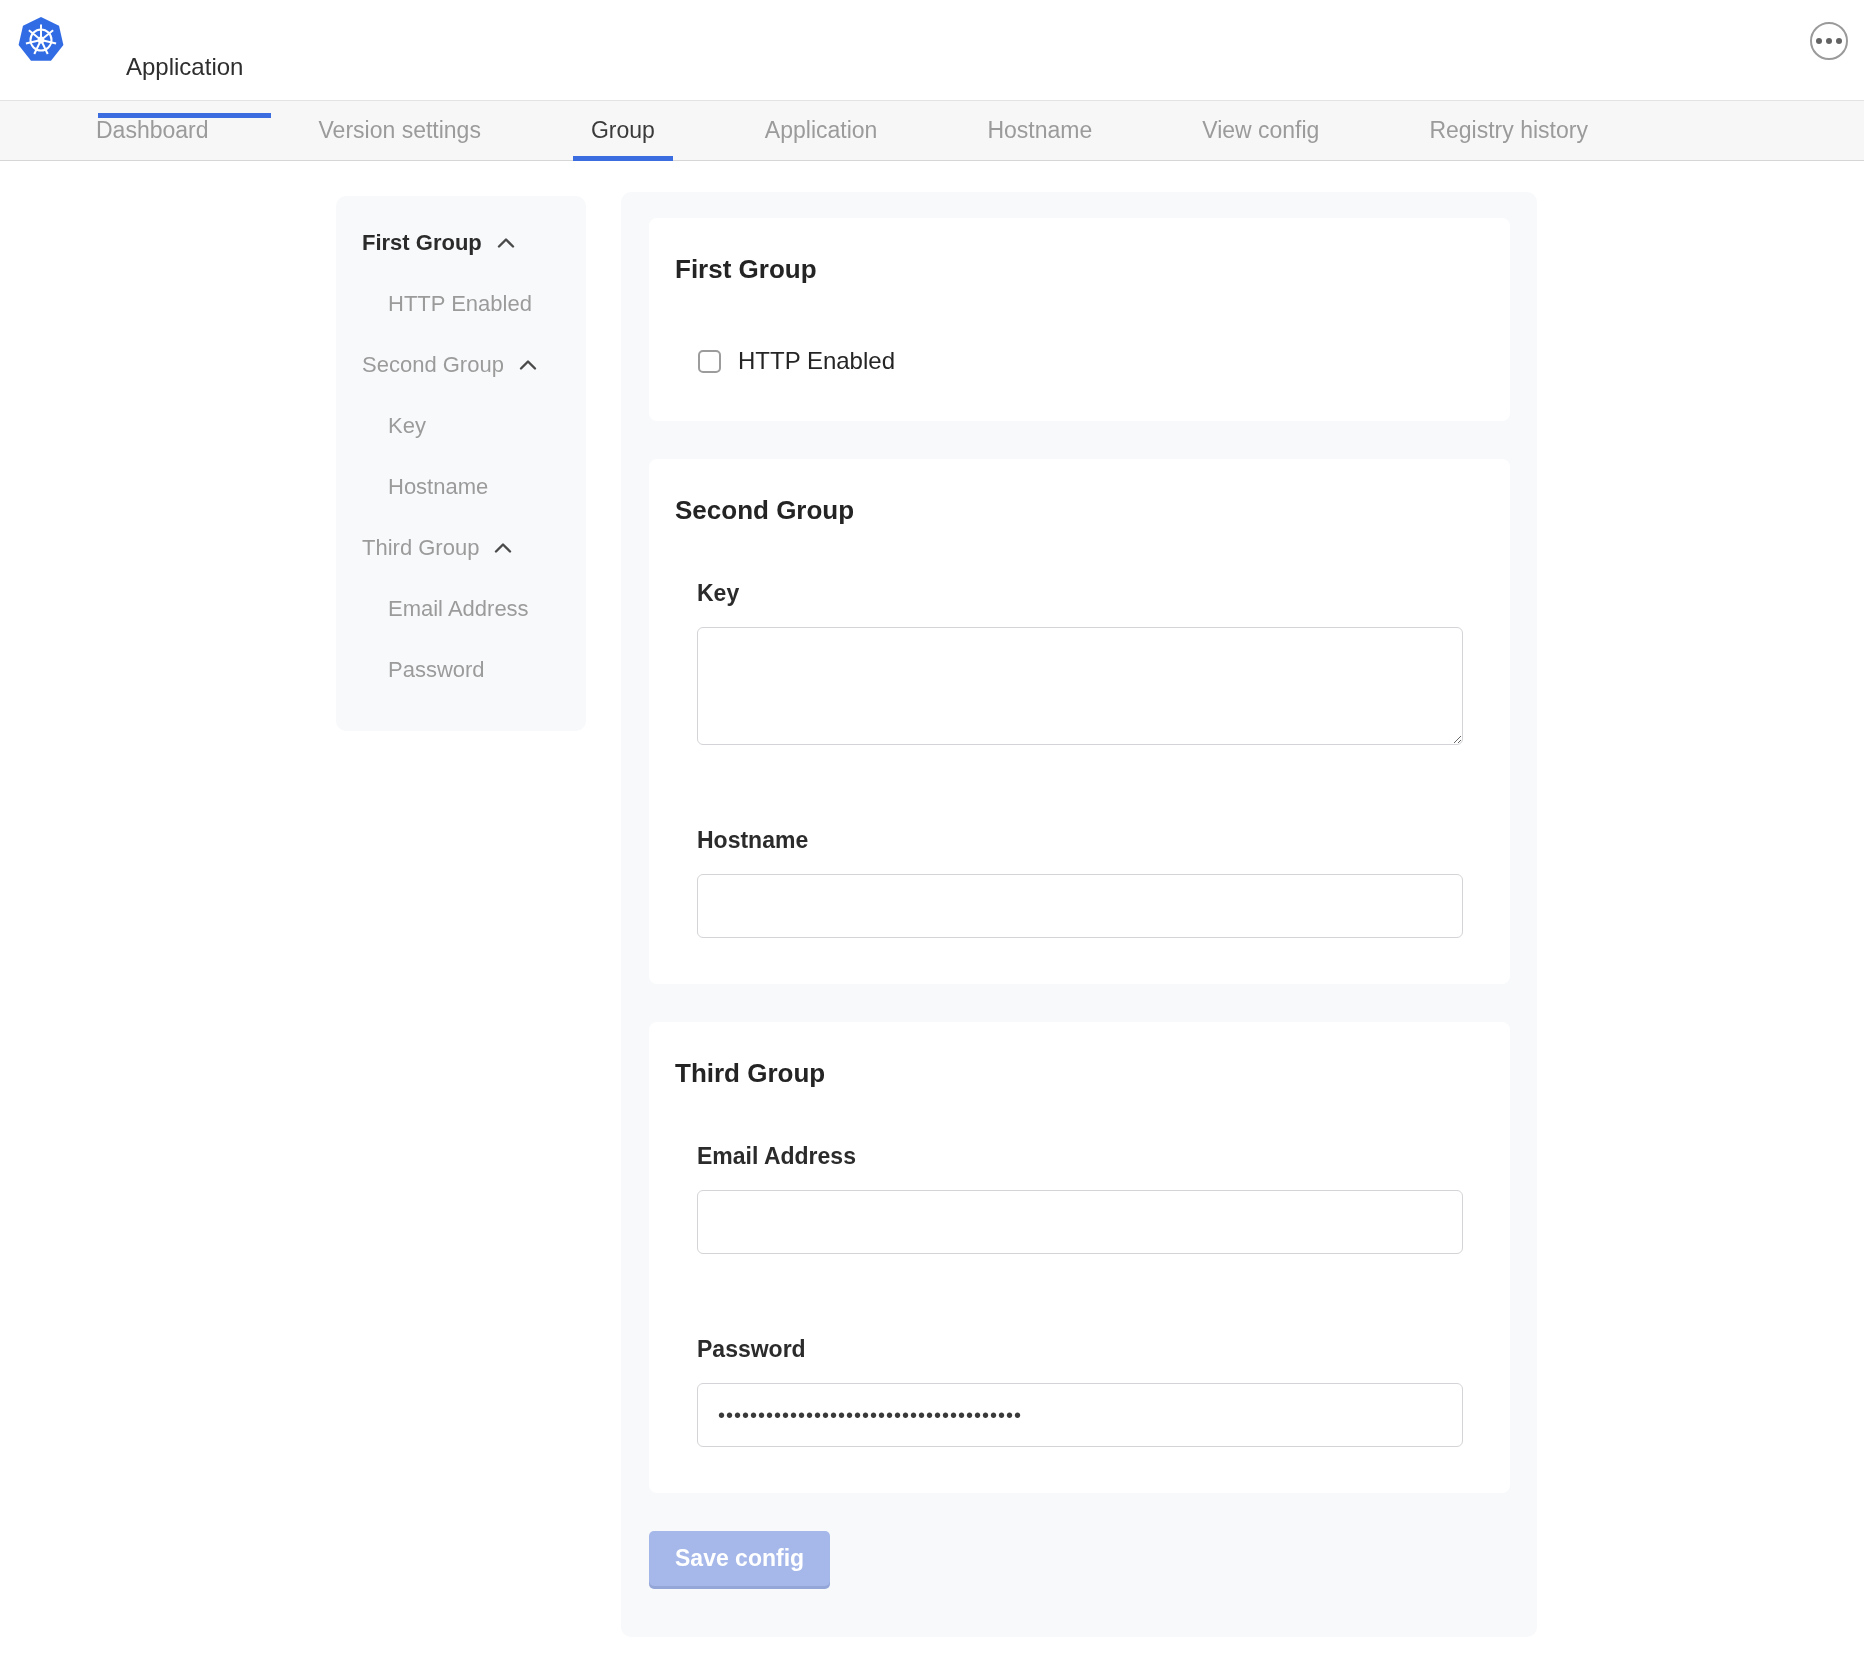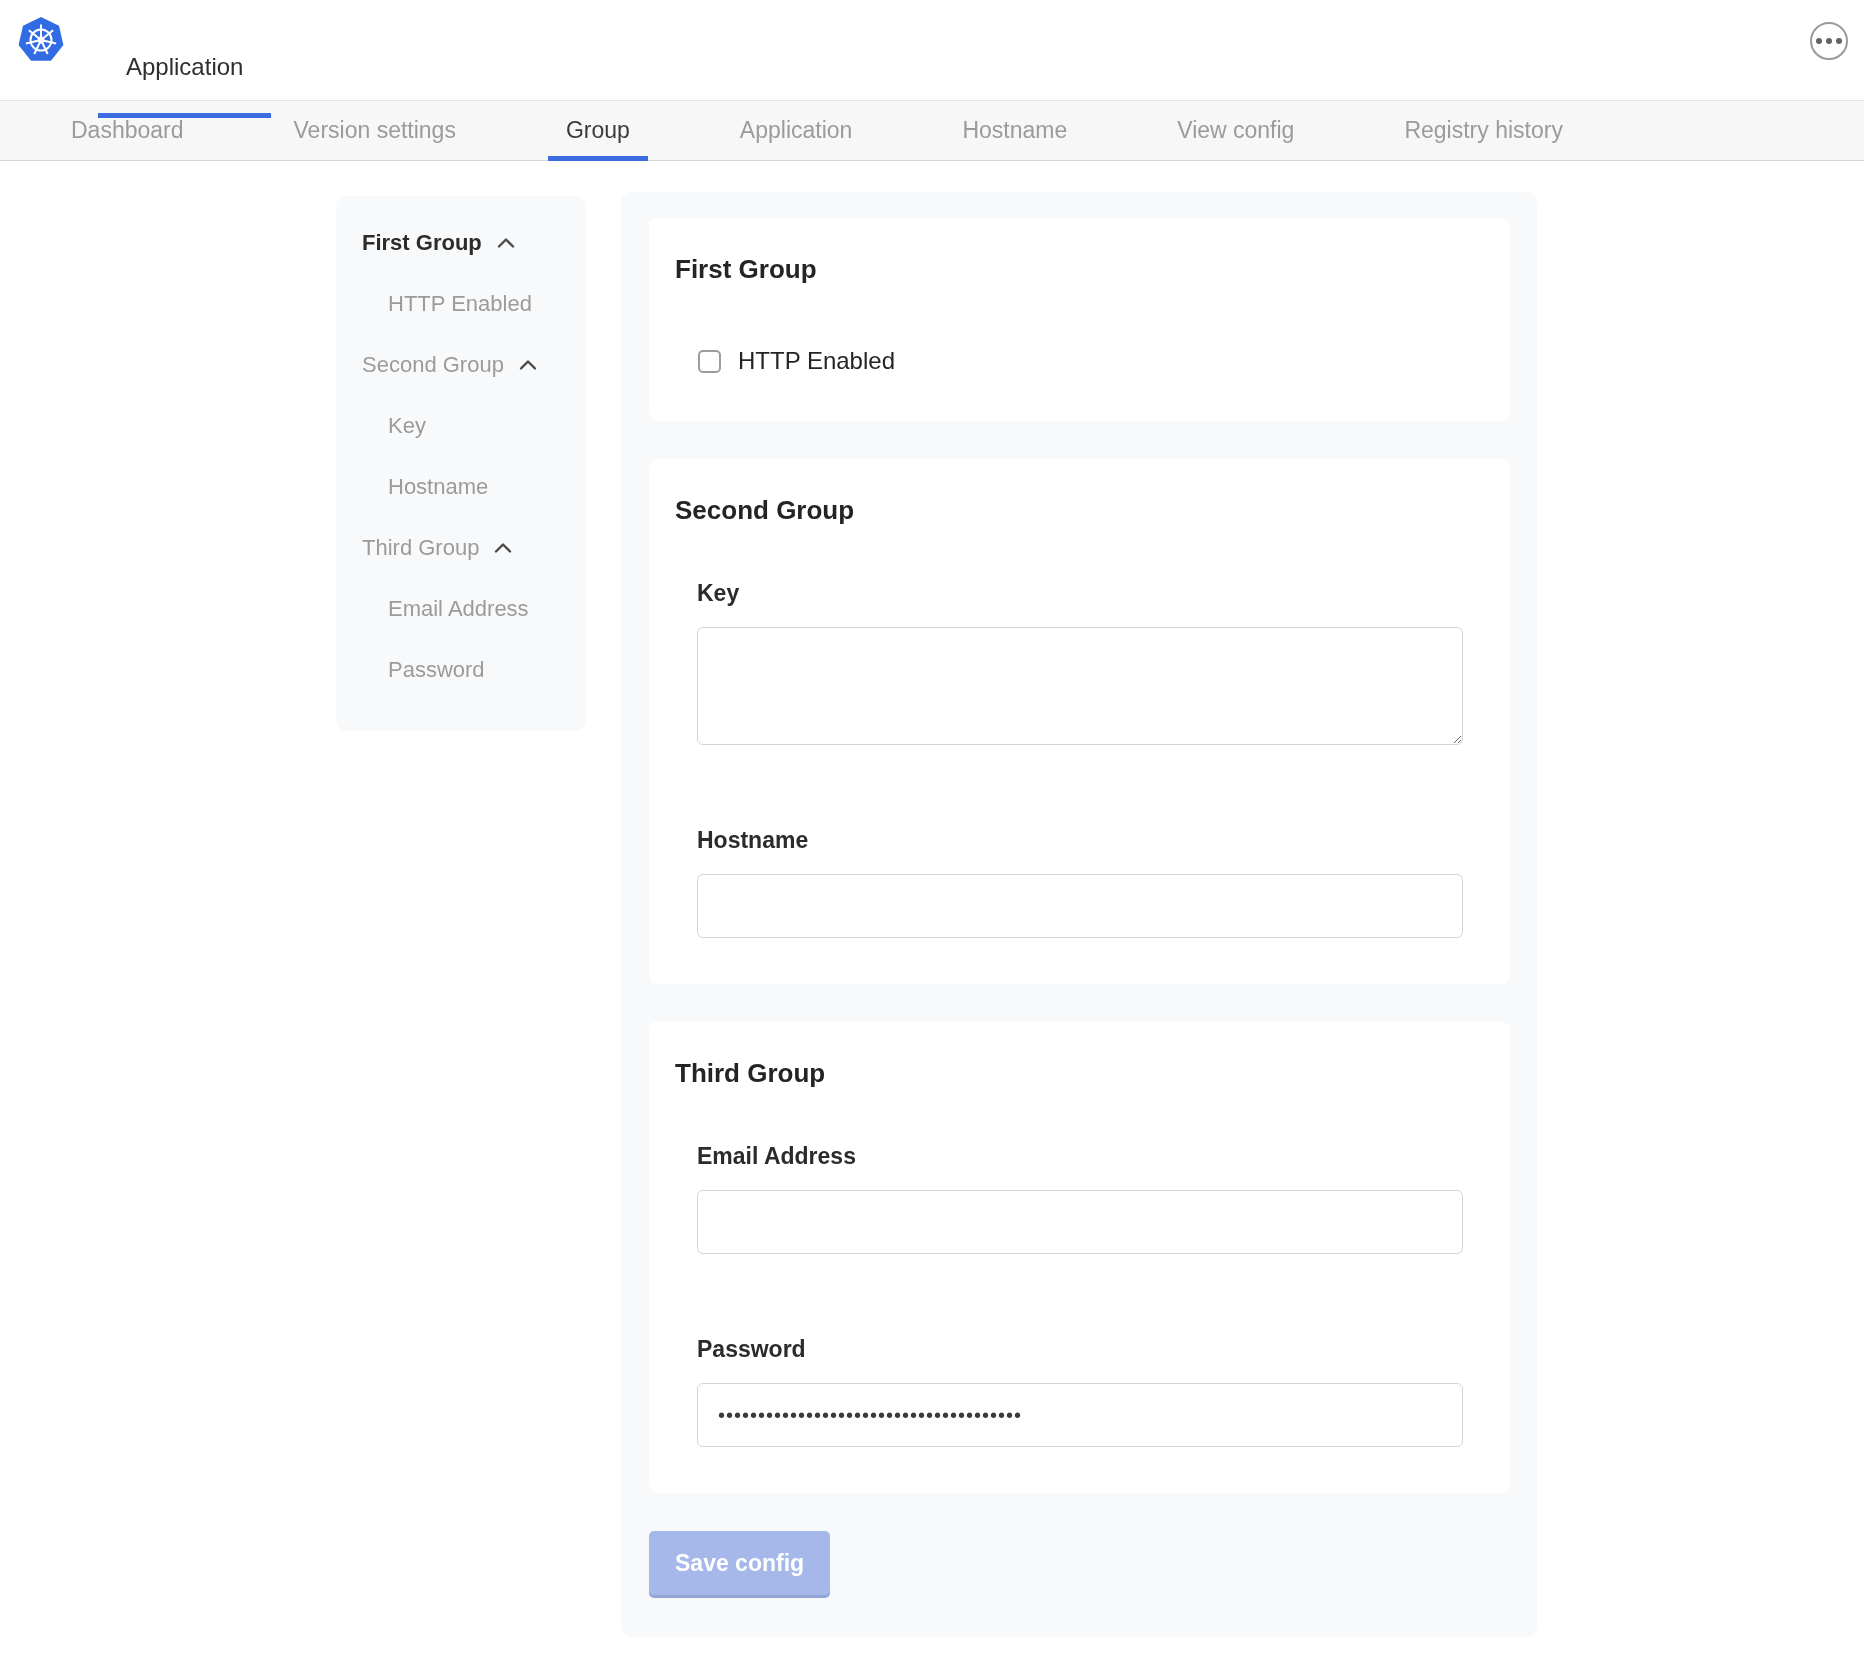--- a/index.html
+++ b/index.html
@@ -40,21 +40,21 @@
   }
   .more-btn .dot { width: 6px; height: 6px; border-radius: 50%; background: #636363; }
 
   
   .navbar {
     height: 60px;
     background: #f7f7f8;
     border-bottom: 1px solid #d6d6d8;
     display: flex;
     align-items: stretch;
-    padding-left: 71px;
+    padding-left: 96px;
     gap: 110px;
   }
   .tab {
     position: relative;
     display: flex; align-items: center;
     font-size: 23px; color: #9b9b9b;
     white-space: nowrap; cursor: pointer;
   }
   .tab.active { color: #3a3a3a; font-weight: 500; }
   .tab.active::after {
@@ -114,21 +114,21 @@
     border: 1px solid #d4d4d8; border-radius: 6px;
     background: #fff; font-family: inherit;
     font-size: 22px; color: #333; padding: 0 20px;
     outline: none; display: block;
   }
   .text-input { height: 64px; }
   .area-input { height: 118px; padding: 14px 20px; resize: both; }
   .password-text { letter-spacing: 1px; font-size: 20px; color: #3a3a3a; }
   .save-btn {
     display: inline-block;
-    min-width: 172px; height: 64px;
+    min-width: 172px; height: 55px;
     background: #a6b8e9; border: none; border-radius: 5px;
     box-shadow: 0 3px 0 #94a6d8;
     color: #ffffff; font-size: 23px; font-weight: 700;
     font-family: inherit; padding: 0 26px; cursor: default;
   }
 </style>
 </head>
 <body>
 
 <div class="header">

